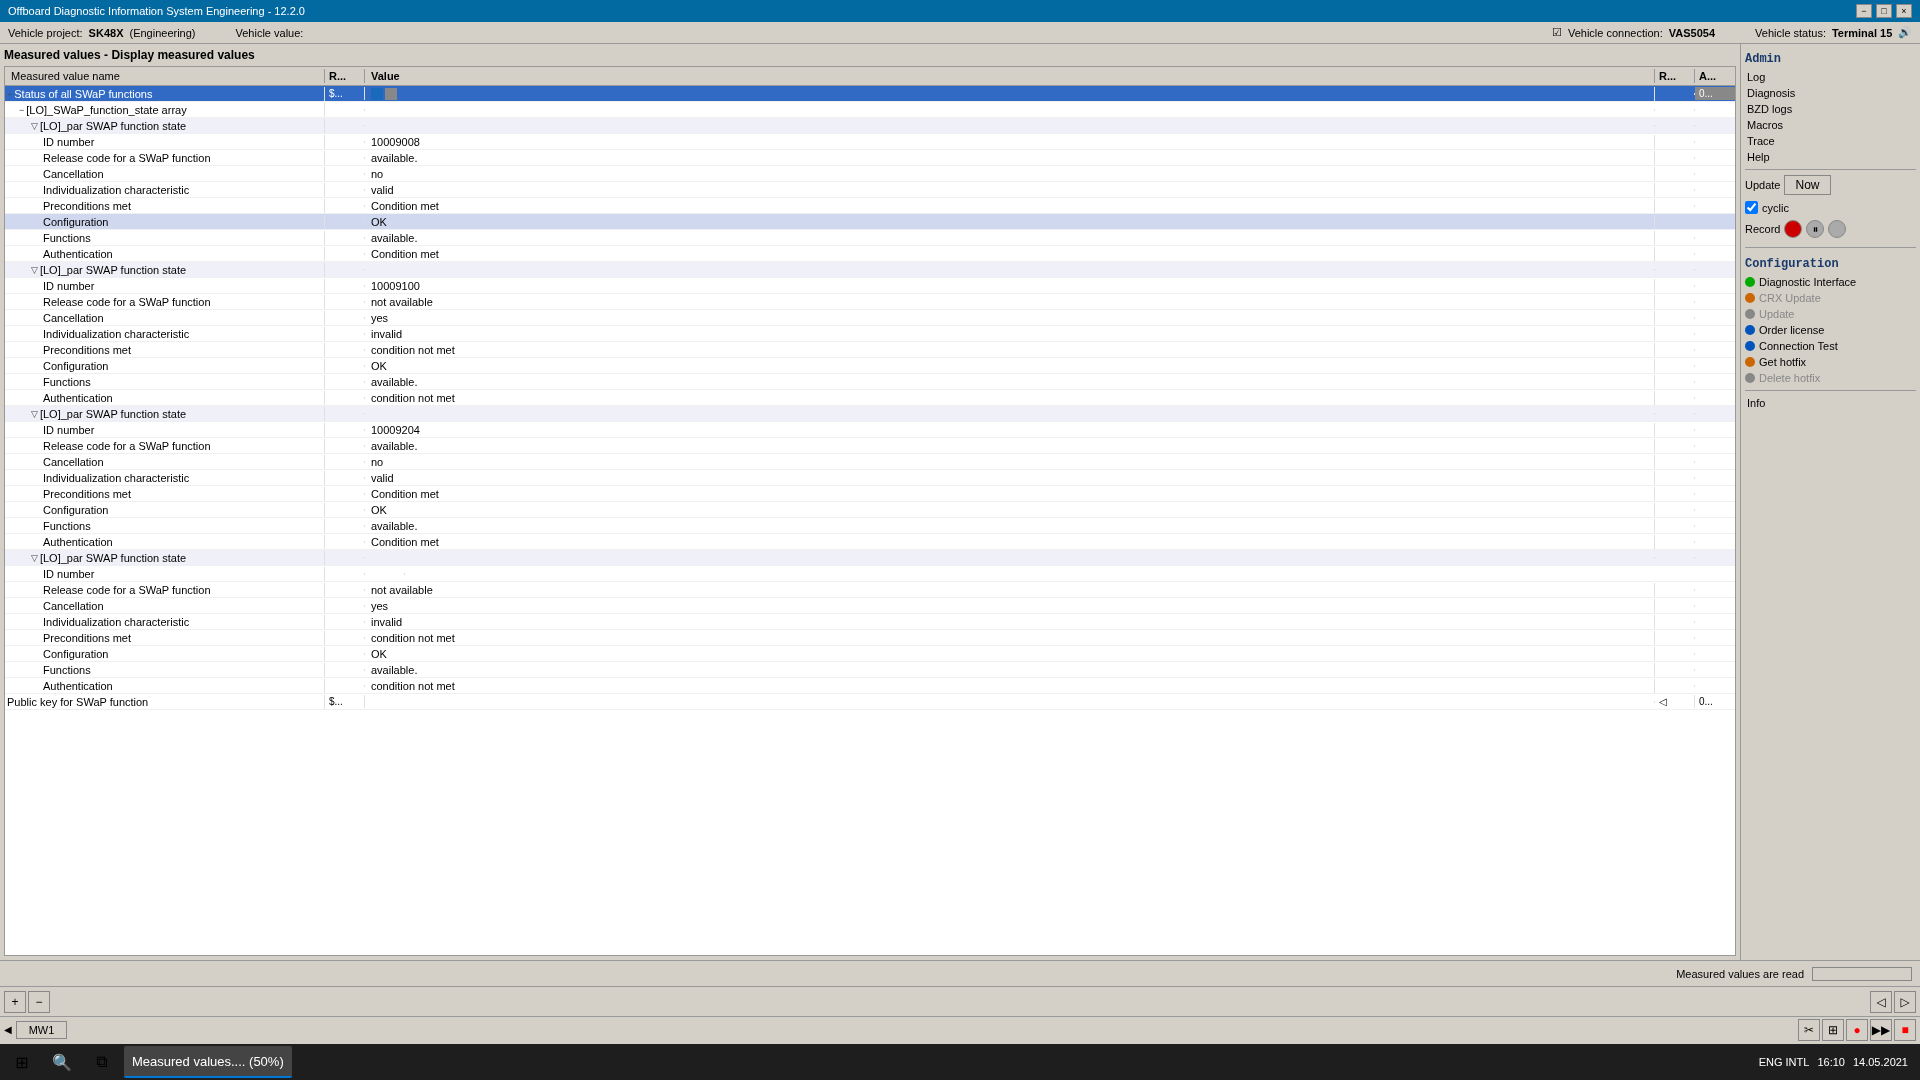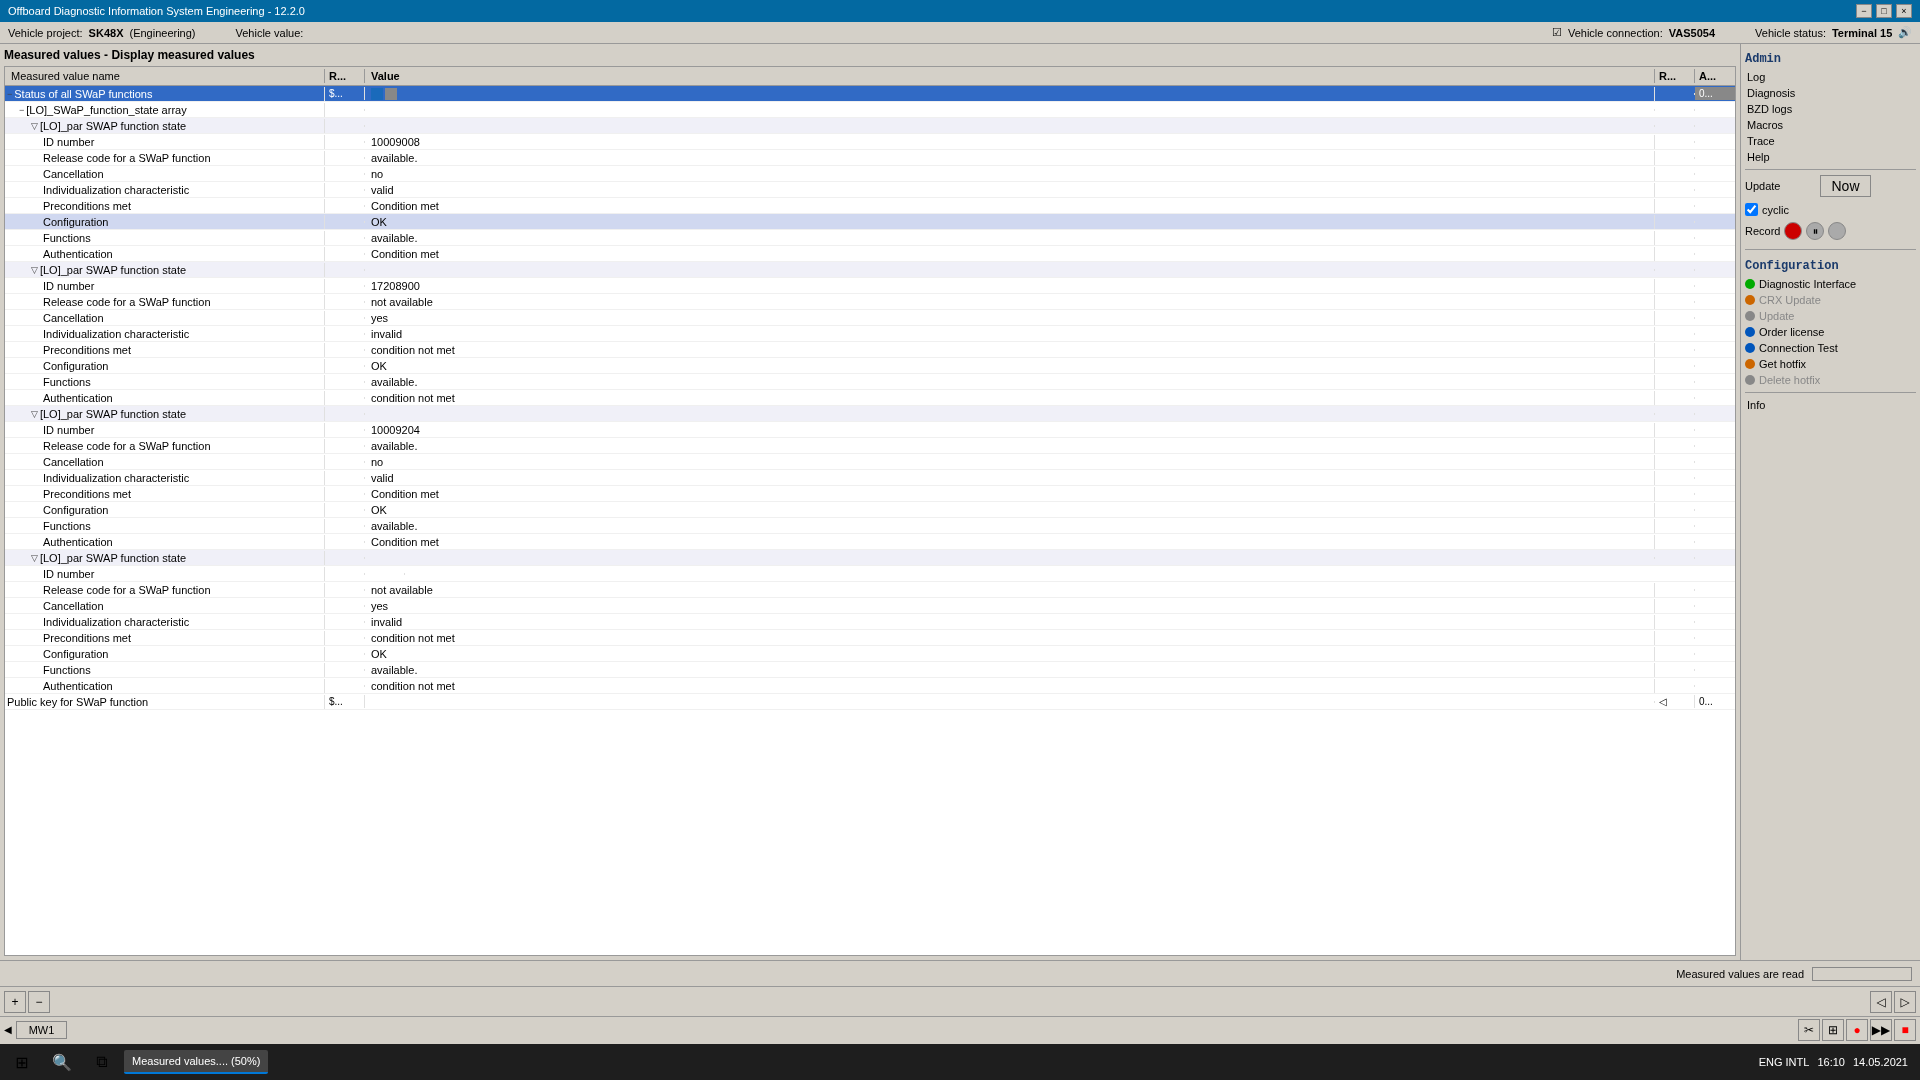--- a/index.html
+++ b/index.html
@@ -144,23 +144,22 @@
     .update-section {
       display: flex;
       align-items: center;
       gap: 4px;
       margin-bottom: 4px;
     }
     .update-now-btn {
       background: #d4d0c8;
       border: 1px solid #888;
       padding: 2px 10px;
-      font-size: 14px;
+      font-size: 12px;
       cursor: pointer;
-      margin-left: 36px;
     }
 
     
     .cyclic-row {
       display: flex;
       align-items: center;
       gap: 4px;
       margin-bottom: 4px;
     }
 
@@ -235,28 +234,28 @@
       right: 0;
     }
     .taskbar-btn {
       width: 36px; height: 32px;
       display: flex; align-items: center; justify-content: center;
       cursor: pointer;
       border-radius: 2px;
       font-size: 16px;
     }
     .taskbar-app {
-      height: 24px;
+      height: 32px;
       padding: 0 8px;
       display: flex; align-items: center;
       cursor: pointer;
       border-radius: 2px;
       background: #444;
       border-bottom: 2px solid #0078d7;
-      font-size: 11px;
+      font-size: 13px;
       color: white;
     }
     .taskbar-right {
       margin-left: auto;
       display: flex;
       align-items: center;
       gap: 8px;
       color: white;
       font-size: 11px;
       padding-right: 8px;
@@ -437,21 +436,21 @@
             <div class="cell-r"></div>
             <div class="cell-value"></div>
             <div class="cell-r2"></div>
             <div class="cell-a"></div>
           </div>
           <div class="tree-row">
             <div class="cell-name" style="padding-left: 38px;">
               <span>ID number</span>
             </div>
             <div class="cell-r"></div>
-            <div class="cell-value">17208900</div>
+            <div class="cell-value">10009100</div>
             <div class="cell-r2"></div>
             <div class="cell-a"></div>
           </div>
           <div class="tree-row">
             <div class="cell-name" style="padding-left: 38px;">
               <span>Release code for a SWaP function</span>
             </div>
             <div class="cell-r"></div>
             <div class="cell-value">not available</div>
             <div class="cell-r2"></div>

